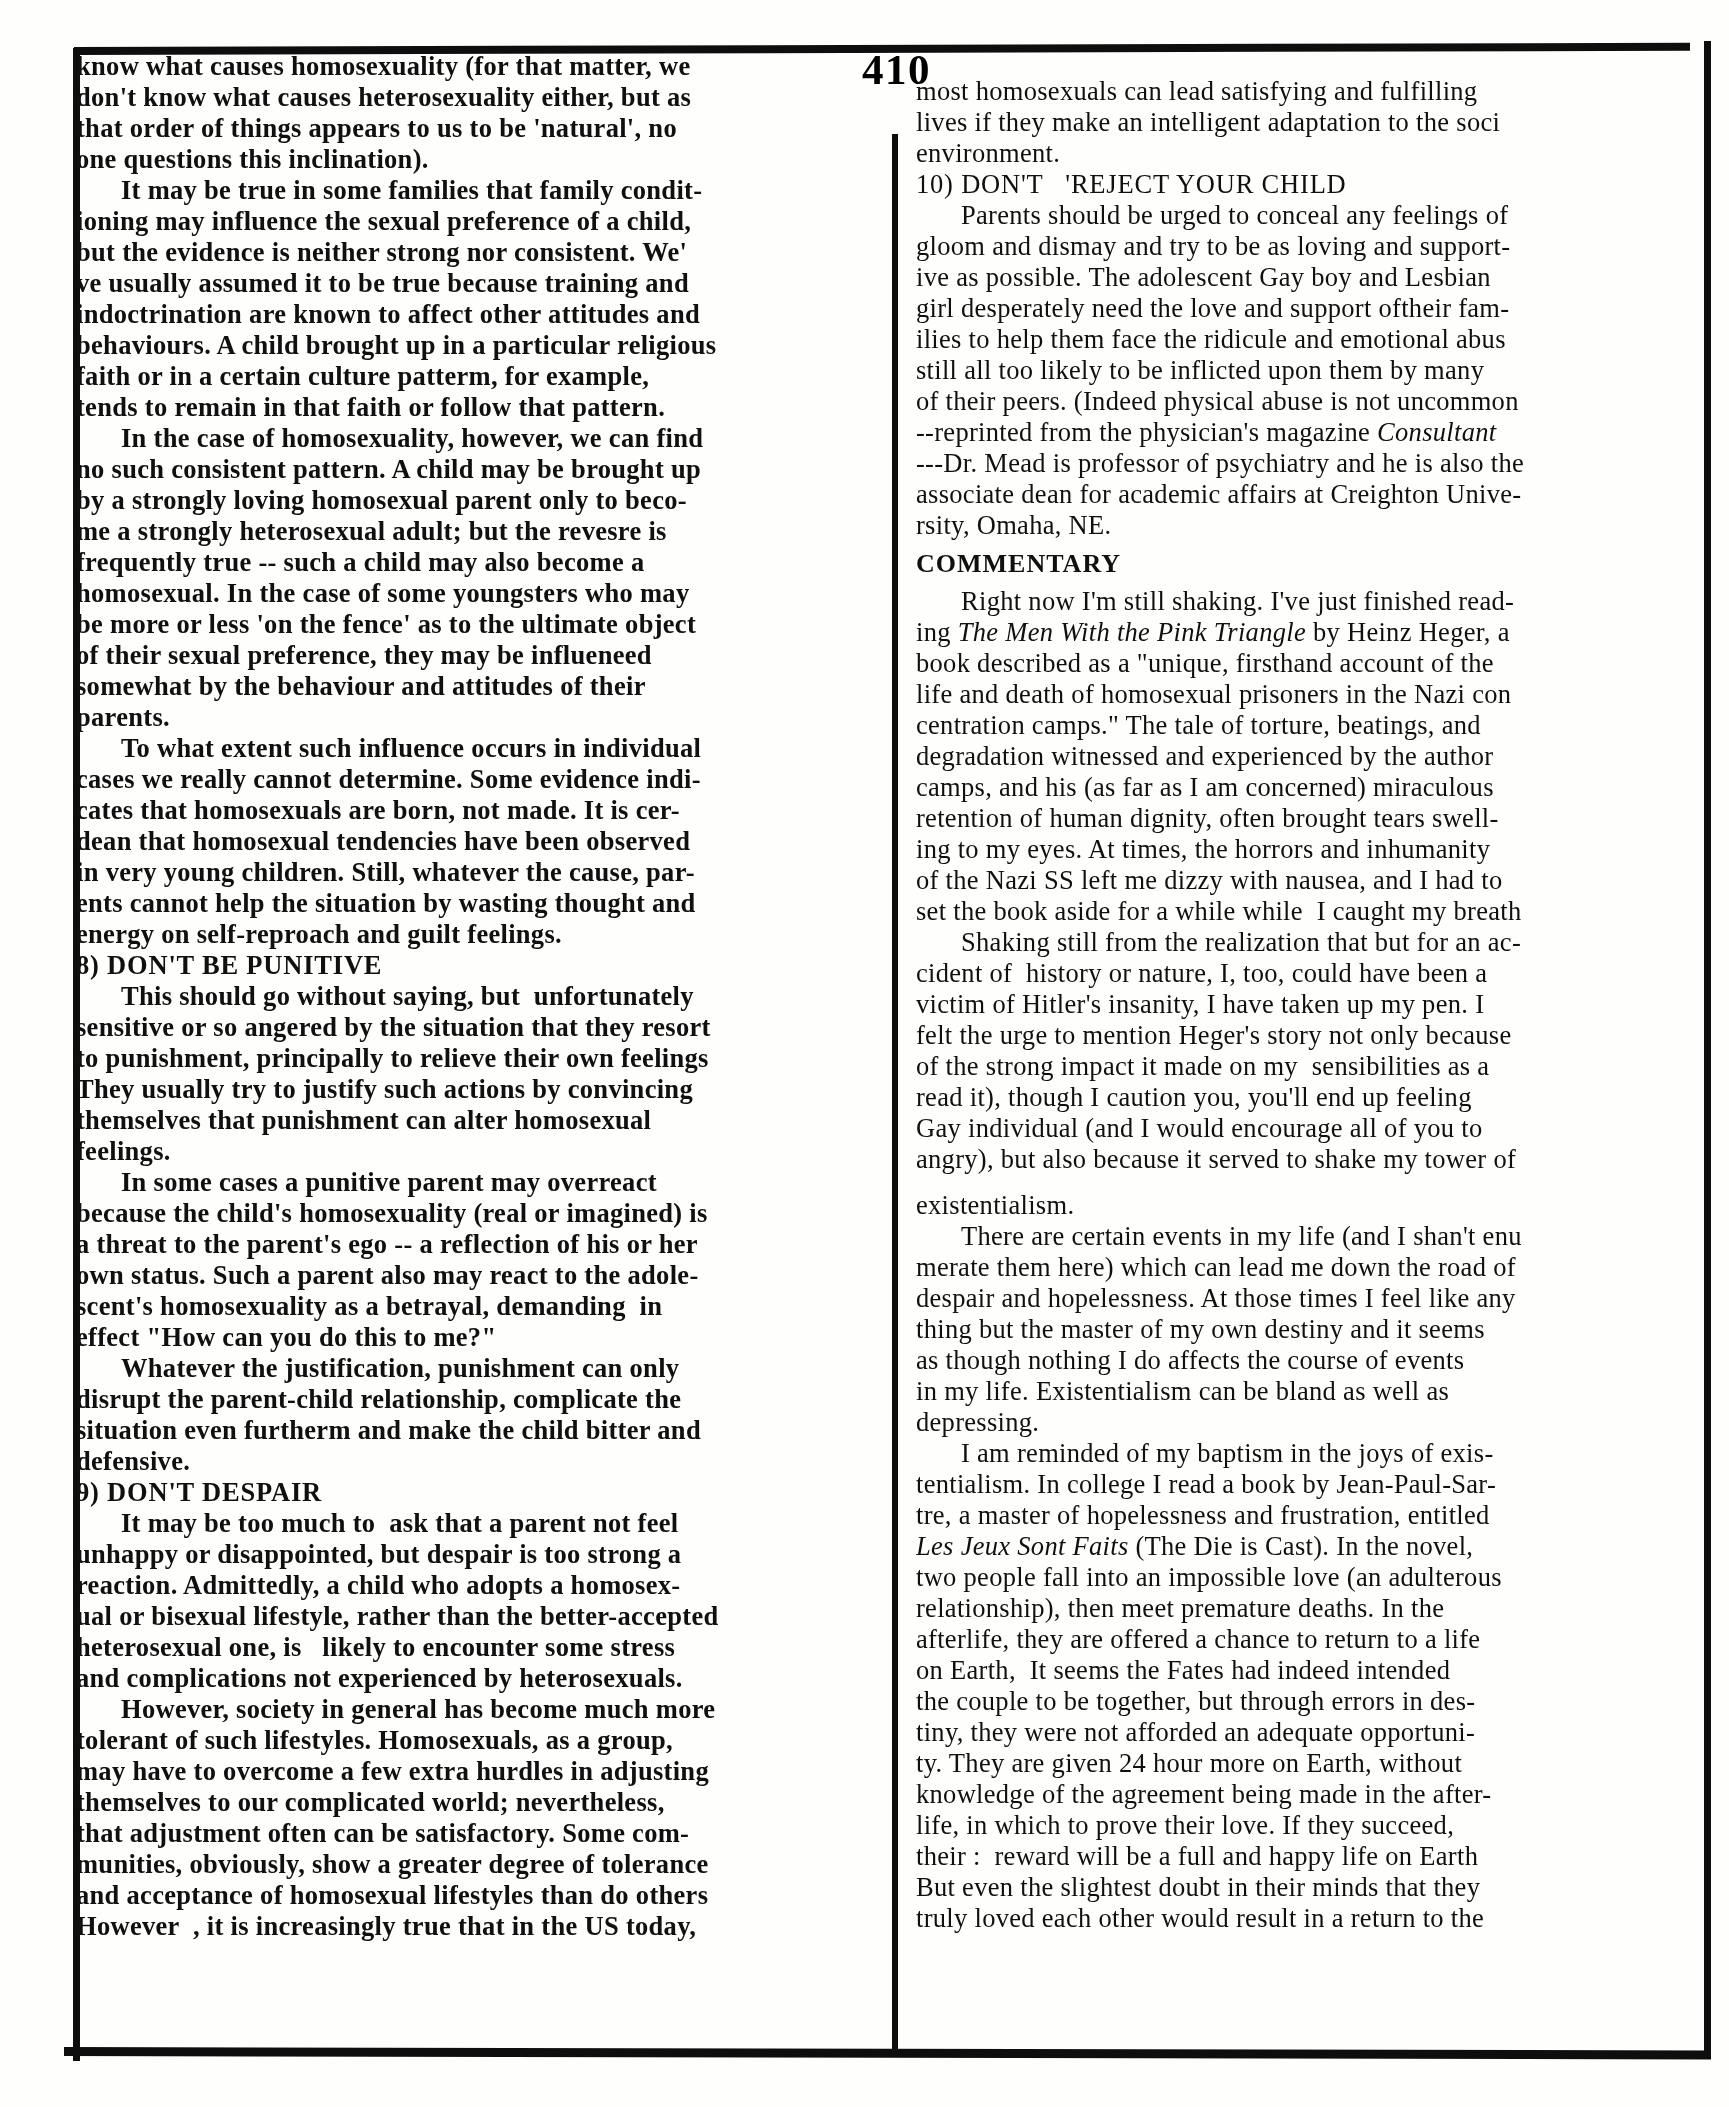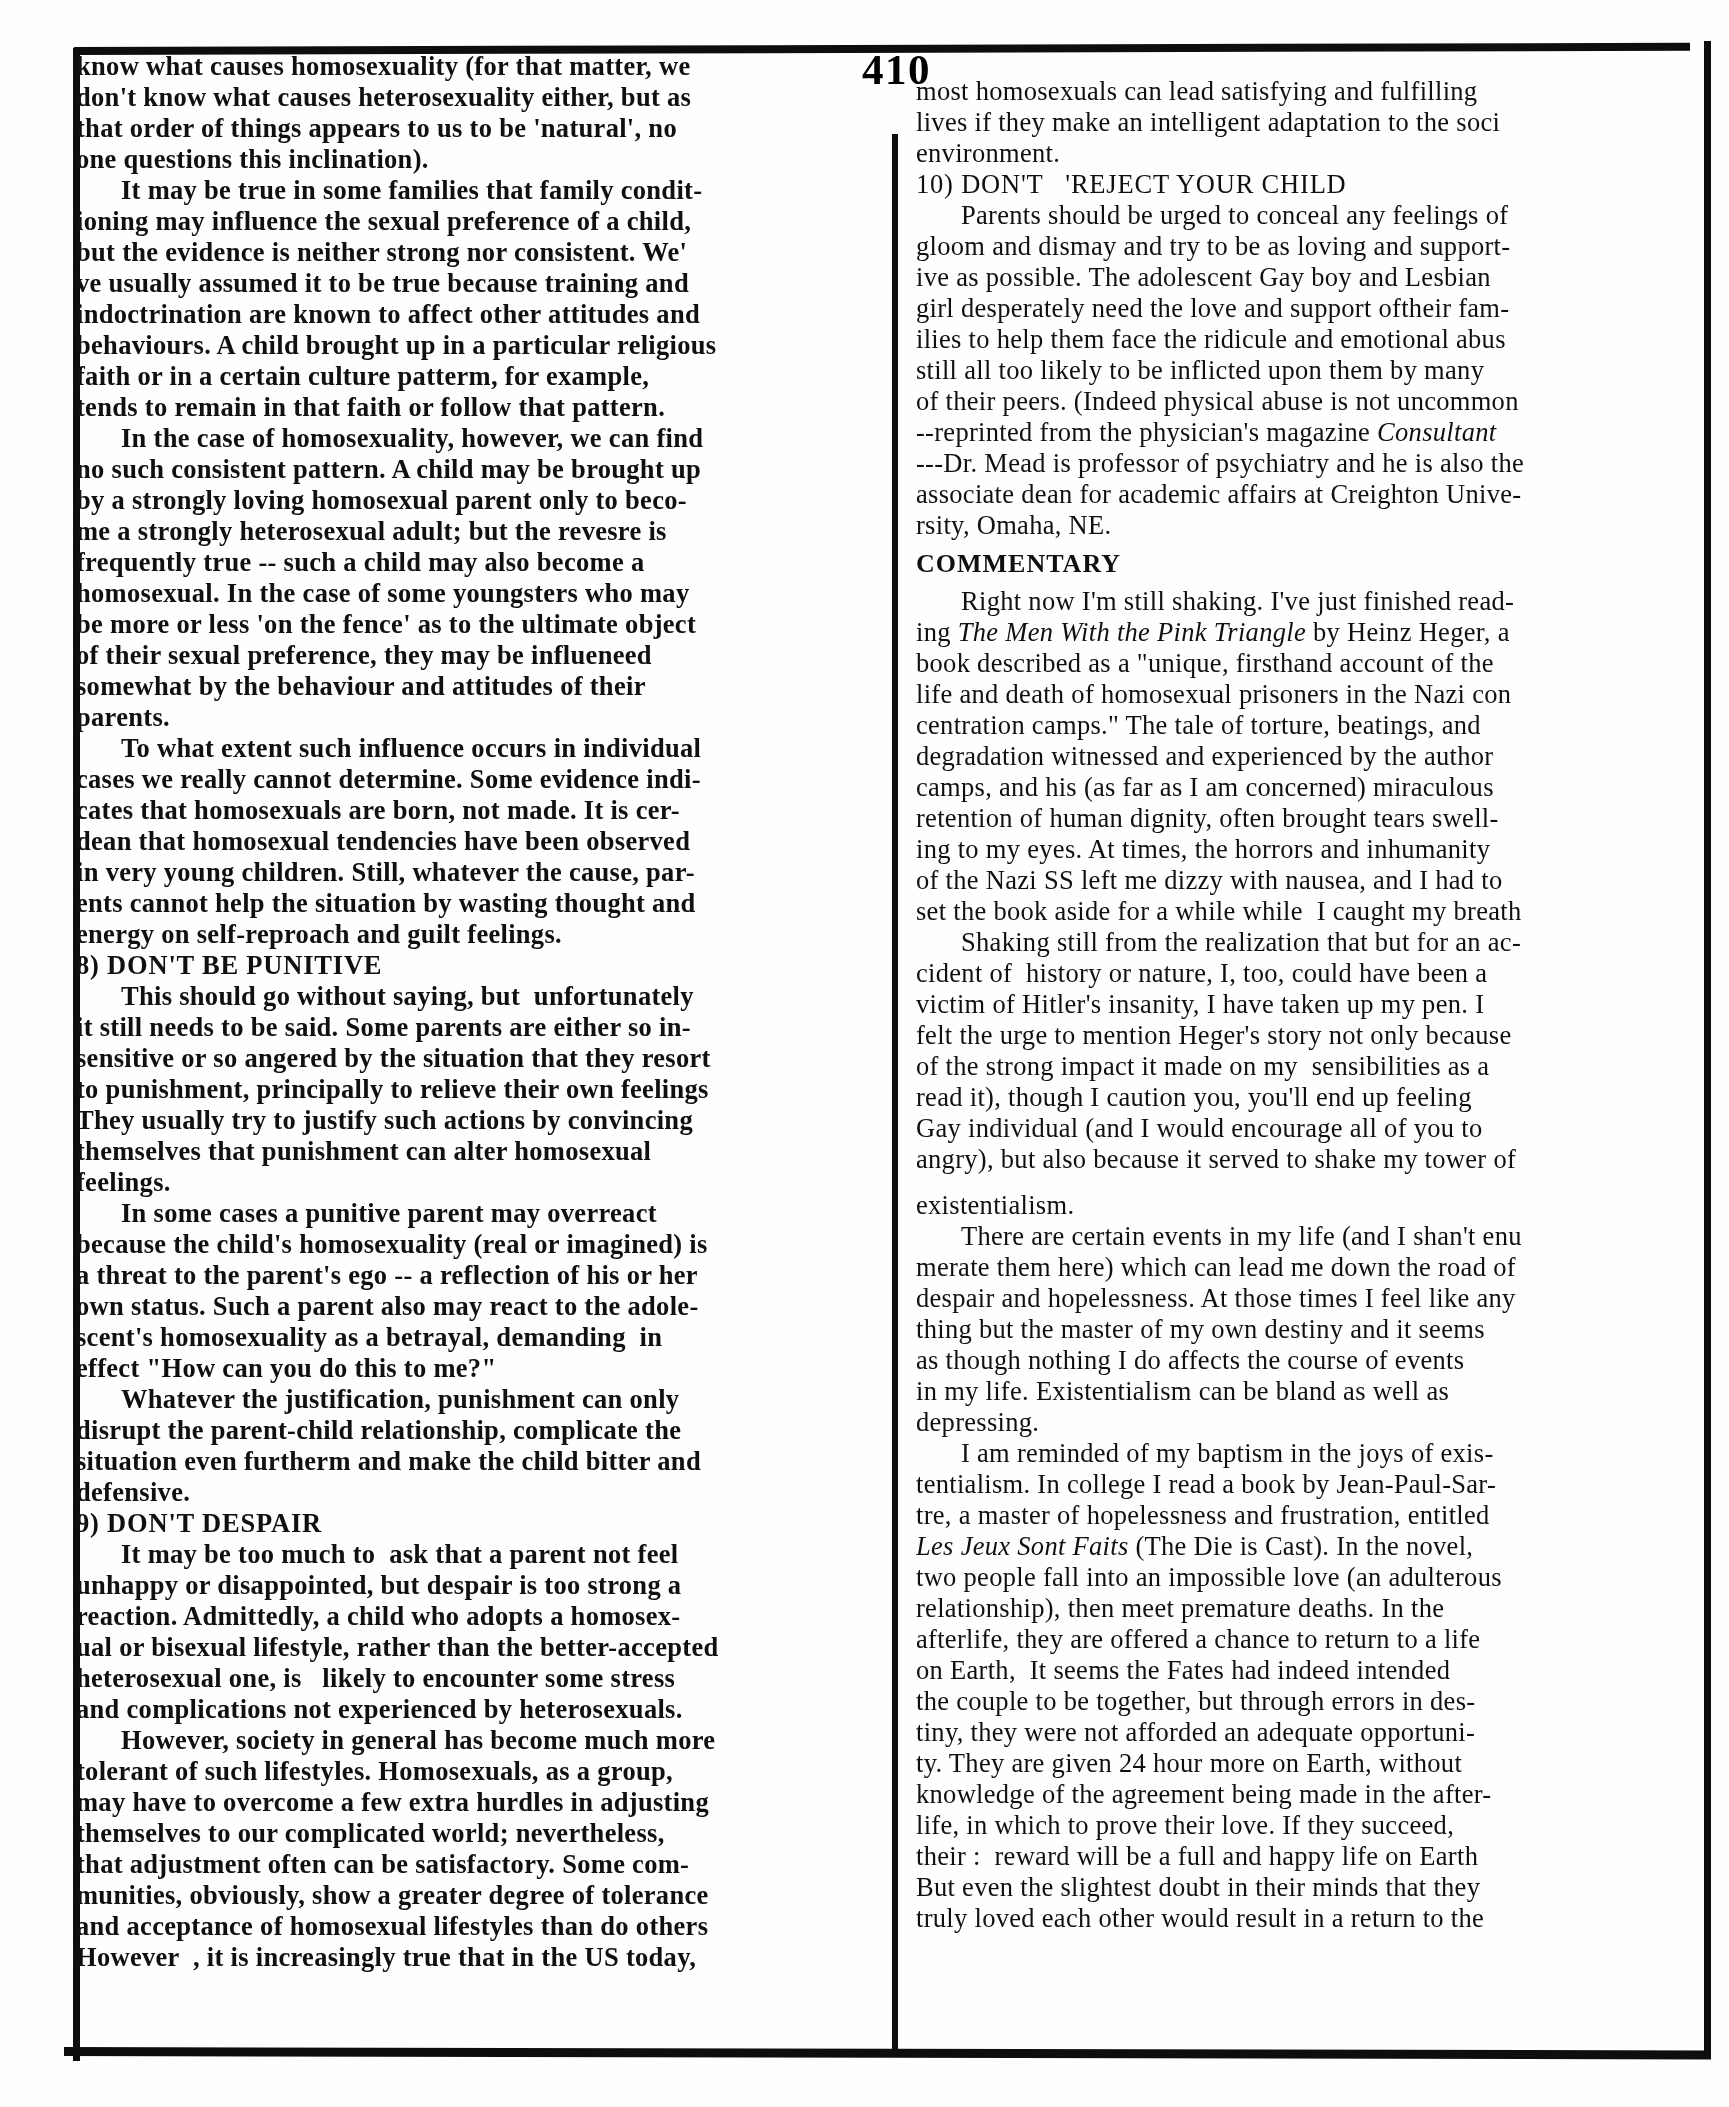--- a/index.html
+++ b/index.html
@@ -101,21 +101,20 @@
       <div class="line"><span>parents.</span></div>
       <div class="line p"><span>To what extent such influence occurs in individual</span></div>
       <div class="line"><span>cases we really cannot determine. Some evidence indi-</span></div>
       <div class="line"><span>cates that homosexuals are born, not made. It is cer-</span></div>
       <div class="line"><span>dean that homosexual tendencies have been observed</span></div>
       <div class="line"><span>in very young children. Still, whatever the cause, par-</span></div>
       <div class="line"><span>ents cannot help the situation by wasting thought and</span></div>
       <div class="line"><span>energy on self-reproach and guilt feelings.</span></div>
       <div class="line h"><span>8) DON'T BE PUNITIVE</span></div>
       <div class="line p"><span>This should go without saying, but  unfortunately</span></div>
-      <div class="line"><span>it still needs to be said. Some parents are either so in-</span></div>
       <div class="line"><span>sensitive or so angered by the situation that they resort</span></div>
       <div class="line"><span>to punishment, principally to relieve their own feelings</span></div>
       <div class="line"><span>They usually try to justify such actions by convincing</span></div>
       <div class="line"><span>themselves that punishment can alter homosexual</span></div>
       <div class="line"><span>feelings.</span></div>
       <div class="line p"><span>In some cases a punitive parent may overreact</span></div>
       <div class="line"><span>because the child's homosexuality (real or imagined) is</span></div>
       <div class="line"><span>a threat to the parent's ego -- a reflection of his or her</span></div>
       <div class="line"><span>own status. Such a parent also may react to the adole-</span></div>
       <div class="line"><span>scent's homosexuality as a betrayal, demanding  in</span></div>

